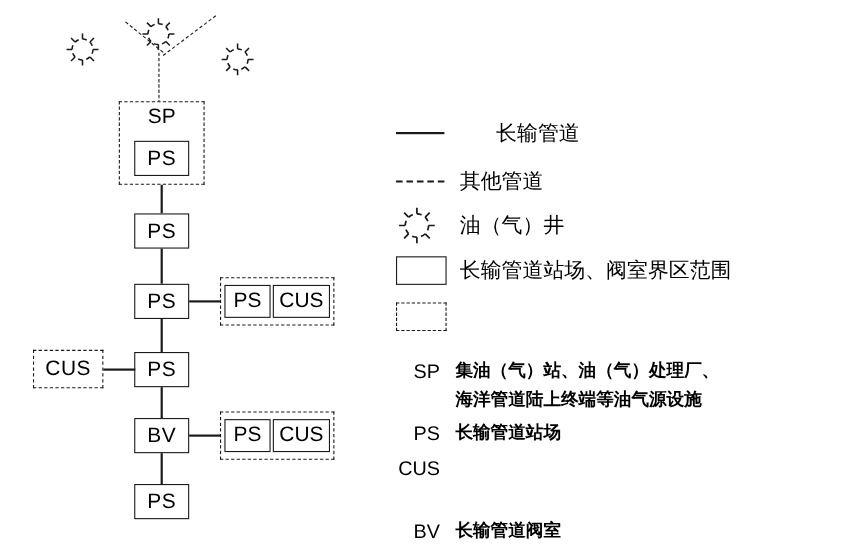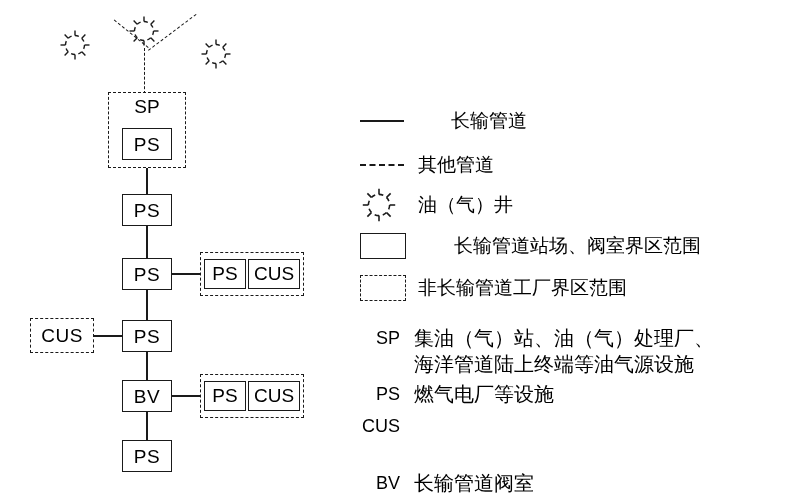--- a/index.html
+++ b/index.html
@@ -148,23 +148,24 @@
   .abbr-key {
     width: 54px;
     flex: 0 0 54px;
     font-size: 18px;
     text-align: right;
     padding-right: 14px;
     box-sizing: border-box;
     line-height: 26px;
   }
   .abbr-val {
-    font-size: 20px;
+    font-size: 16px;
     line-height: 26px;
     white-space: pre-line;
+    font-weight: bold;
   }
 </style>
 </head>
 <body>
 
 <div id="root">
 
   <div class="diagram">
 
     <svg class="well" style="left:58px; top:28px;" viewBox="0 0 34 34">
@@ -276,43 +277,42 @@
       <span class="legend-text">油（气）井</span>
     </div>
 
     <div class="legend-row" style="left:0; top:152px;">
       <span class="legend-sym">
           <span class="sym-dashed"></span>
         </span>
       <span class="legend-text">其他管道</span>
     </div>
 
-    <div class="legend-row" style="left:0; top:233px;gap:36px;">
+    <div class="legend-row" style="left:0; top:233px;">
       <span class="legend-sym">
           <span class="sym-rect"></span>
         </span>
       <span class="legend-text">长输管道站场、阀室界区范围</span>
     </div>
 
     <div class="legend-row" style="left:0; top:275px;">
       <span class="legend-sym">
           <span class="sym-rect-dashed"></span>
         </span>
-      <span class="legend-text">非长输管道工厂界区范围</span>
     </div>
 
     <div class="abbr-row" style="left:0; top:325px;">
       <span class="abbr-key">SP</span>
       <span class="abbr-val">集油（气）站、油（气）处理厂、
 海洋管道陆上终端等油气源设施</span>
     </div>
 
     <div class="abbr-row" style="left:0; top:381px;">
       <span class="abbr-key">PS</span>
-      <span class="abbr-val">燃气电厂等设施</span>
+      <span class="abbr-val">长输管道站场</span>
     </div>
 
     <div class="abbr-row" style="left:0; top:413px;">
       <span class="abbr-key">CUS</span>
     </div>
 
     <div class="abbr-row" style="left:0; top:470px;">
       <span class="abbr-key">BV</span>
       <span class="abbr-val">长输管道阀室</span>
     </div>

